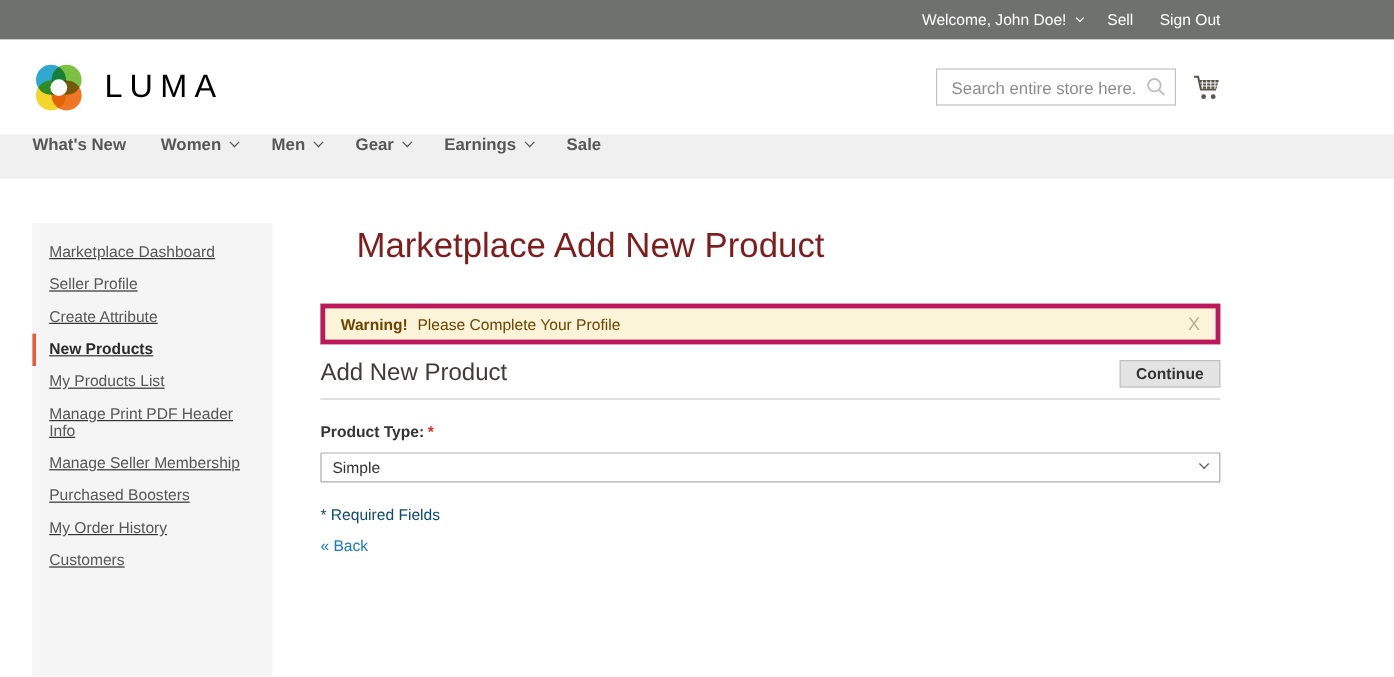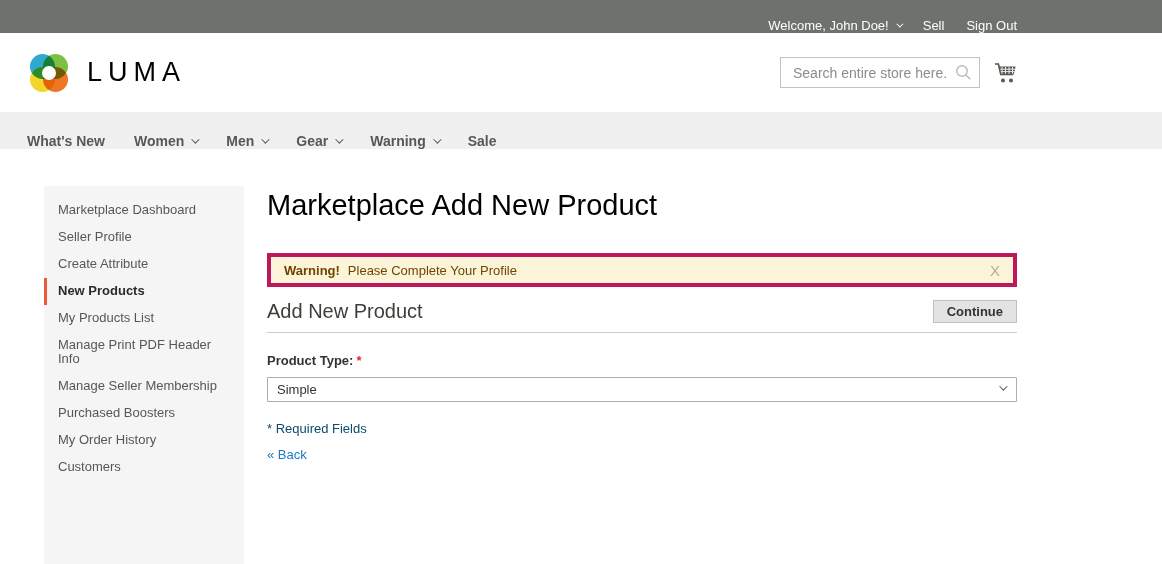--- a/index.html
+++ b/index.html
@@ -7,57 +7,57 @@
     --active-accent:#eb5a3a; --warning-bg:#fcf4d8; --warning-text:#6f4400;
     --link:#1979c3; --required:#e02b27;
   }
   *{margin:0;padding:0;box-sizing:border-box;}
   html,body{width:1162px;height:564px;overflow:hidden;background:#fff;
     font-family:"Liberation Sans","DejaVu Sans",sans-serif;color:#333;}
   .inner{width:990px;margin-left:27px;}
 
   
   .topbar{height:33px;background:var(--topbar-bg);}
-  .topbar .inner{height:33px;display:flex;align-items:flex-end;justify-content:flex-end;gap:22px;}
+  .topbar .inner{height:33px;display:flex;align-items:center;justify-content:flex-end;gap:22px;}
   .topbar a,.topbar .welcome{color:#fff;font-size:13px;text-decoration:none;cursor:pointer;}
   .welcome{display:inline-flex;align-items:center;gap:7px;}
   .chev{display:inline-block;width:6px;height:6px;border-right:1.5px solid currentColor;
     border-bottom:1.5px solid currentColor;transform:rotate(45deg) translateY(-2px);}
   .chev.small{width:5px;height:5px;}
 
   
   .header{height:79px;background:#fff;}
   .header .inner{height:79px;display:flex;align-items:center;}
   .logo{display:flex;align-items:center;gap:16px;text-decoration:none;cursor:pointer;}
   .logo-text{font-size:27px;letter-spacing:6px;color:#000000;font-weight:400;}
   .header-right{margin-left:auto;display:flex;align-items:center;gap:14px;}
   .searchbox{position:relative;width:200px;}
   .searchbox input{width:200px;height:31px;border:1px solid #c2c2c2;padding:0 32px 0 12px;
     font-size:14px;color:#333;font-family:inherit;background:#fff;outline:none;}
   .searchbox input::placeholder{color:#8c8c8c;opacity:1;}
   .search-icon{position:absolute;right:8px;top:7px;cursor:pointer;}
 
   
   .navbar{height:37px;background:var(--nav-bg);}
-  .navbar .inner{height:37px;display:flex;align-items:flex-end;gap:29px;}
+  .navbar .inner{height:37px;display:flex;align-items:flex-start;gap:29px;}
   .nav-item{display:inline-flex;align-items:center;gap:7px;font-size:14px;font-weight:700;
     color:#575757;text-decoration:none;cursor:pointer;}
   .nav-item .chev{color:#575757;}
 
   
   .content{position:relative;height:415px;}
-  .sidebar{position:absolute;left:44px;top:37px;width:200px;height:calc(100% - 37px);
-    background:var(--sidebar-bg);padding-top:11px;}
+  .sidebar{position:absolute;left:27px;top:37px;width:200px;height:calc(100% - 37px);
+    background:var(--sidebar-bg);padding-top:11px;text-decoration:underline;}
   .side-item{display:block;font-size:13px;color:#575757;text-decoration:none;cursor:pointer;
     padding:6px 14px 7px 14px;line-height:14px;}
   .side-item.active{color:#2b2b2b;font-weight:700;border-left:3px solid var(--active-accent);
     padding-left:11px;}
 
   .main{margin-left:267px;width:750px;padding-top:40px;}
-  .page-title{font-size:29px;font-weight:300;color:#000000;letter-spacing:0;margin-bottom:31px;}
+  .page-title{font-size:29px;font-weight:300;color:#7f1d1d;letter-spacing:0;margin-bottom:31px;margin-left:30px;}
 
   .warning{height:34px;background:var(--warning-bg);border:4px solid #be185d;
     display:flex;align-items:center;padding:0 13px;font-size:13px;color:var(--warning-text);
     margin-bottom:13px;}
   .warning b{margin-right:8px;}
   .warning-close{margin-left:auto;color:#b6ad95;font-size:15px;cursor:pointer;font-weight:400;}
 
   .section-head{display:flex;align-items:flex-start;justify-content:space-between;
     padding-bottom:9px;border-bottom:1px solid #ccc;}
   .section-title{font-size:20px;font-weight:300;color:#403d39;}
@@ -141,21 +141,21 @@
         <span class="item-label">Men</span>
         <span class="chev"></span>
       </a>
 
       <a class="nav-item">
         <span class="item-label">Gear</span>
         <span class="chev"></span>
       </a>
 
       <a class="nav-item">
-        <span class="item-label">Warning</span>
+        <span class="item-label">Earnings</span>
         <span class="chev"></span>
       </a>
 
       <a class="nav-item">
         <span class="item-label">Sale</span>
 
       </a>
     </div>
 </nav>
 

